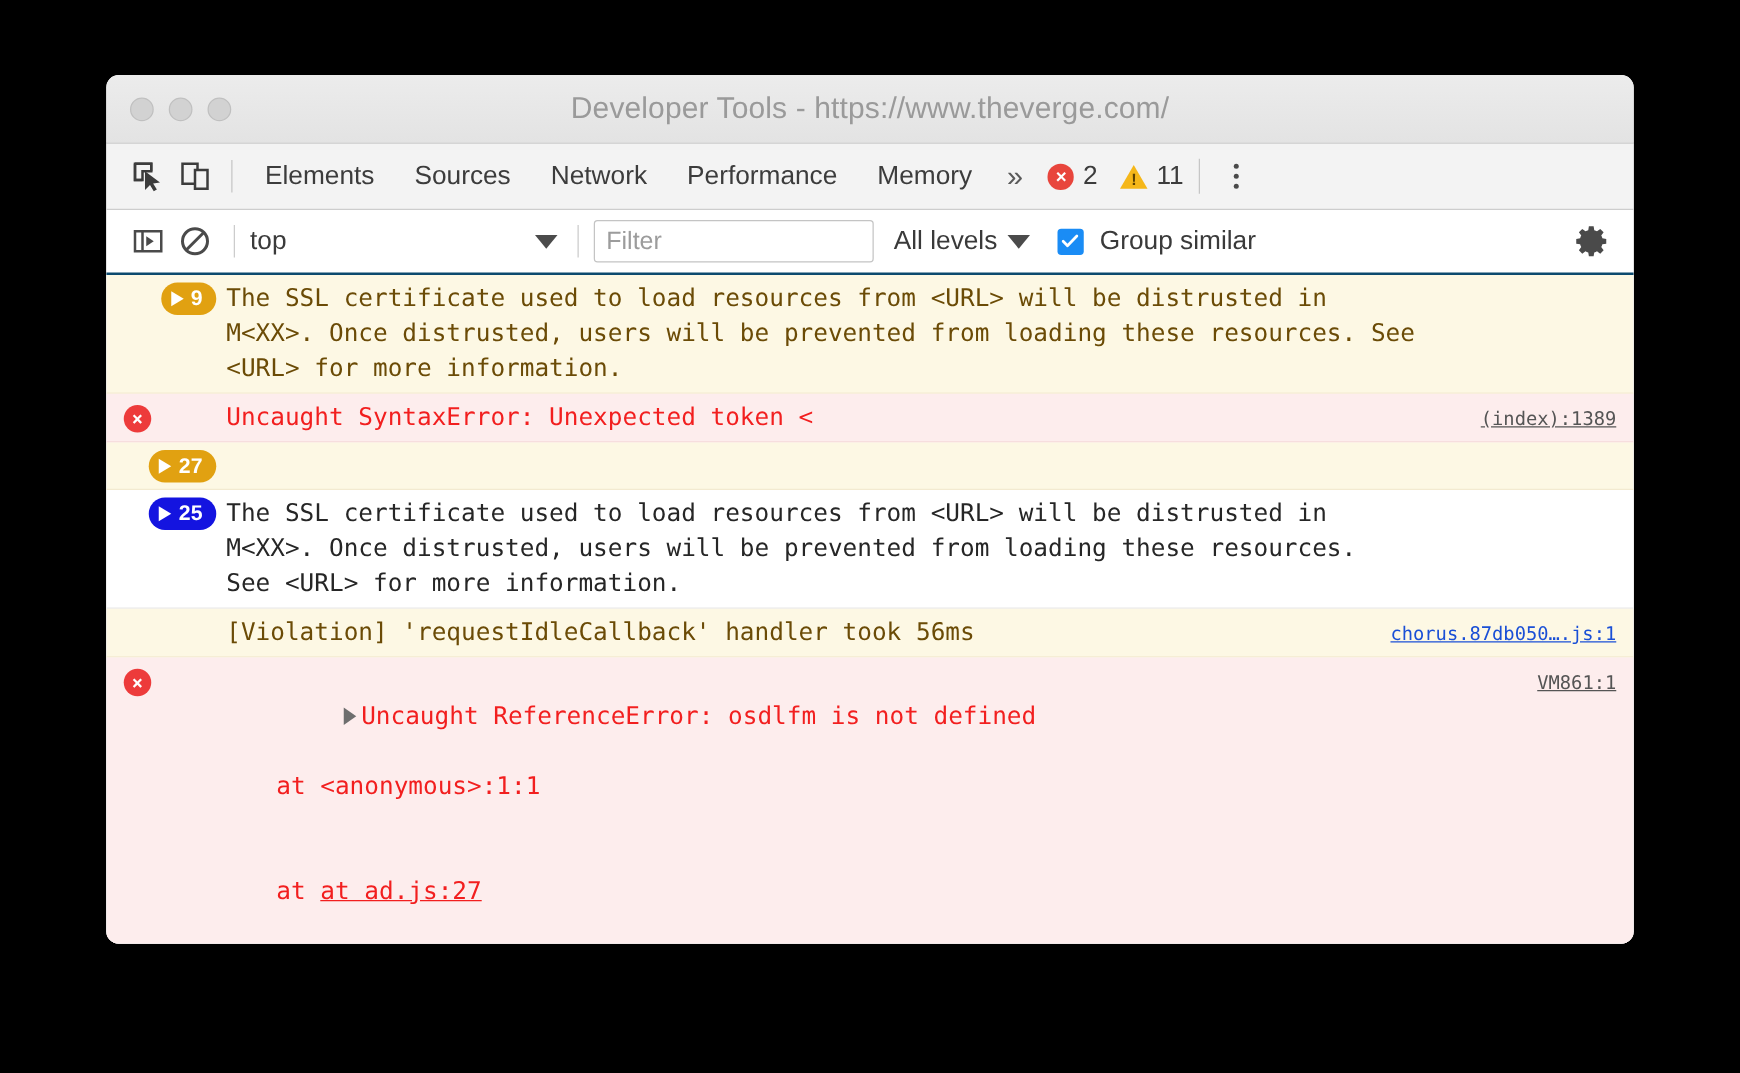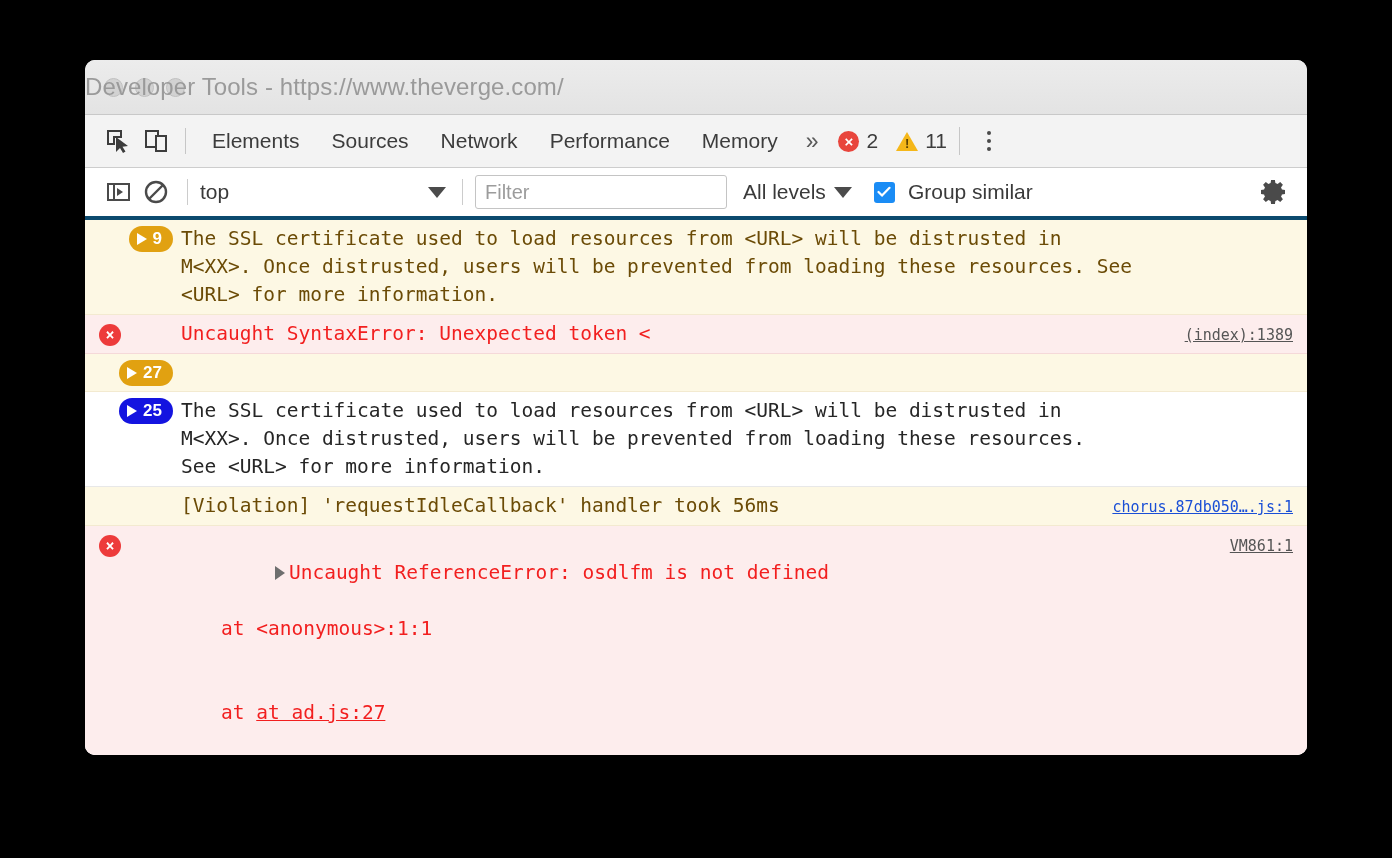--- a/index.html
+++ b/index.html
@@ -43,20 +43,21 @@
   .dot {
     width: 19px; height: 19px;
     border-radius: 50%;
     background: #d2d2d2;
     border: 1px solid #c0c0c0;
     box-sizing: border-box;
   }
   #win-title {
     position: absolute;
     left: 0; right: 0;
+    text-align: center;
     font-size: 24px;
     color: #9a9a9a;
     letter-spacing: 0.1px;
     pointer-events: none;
   }
 
   
   #tabbar {
     height: 53px;
     flex: 0 0 53px;
@@ -148,21 +149,21 @@
   .kebab i {
     width: 4px; height: 4px; border-radius: 50%;
     background: #4a4a4a; display: block;
   }
 
   
   #consolebar {
     height: 52px;
     flex: 0 0 52px;
     background: #ffffff;
-    border-bottom: 4px solid #0c4a6e;
+    border-bottom: 2px solid #0c4a6e;
     display: flex;
     align-items: center;
     padding-left: 14px;
     box-sizing: border-box;
   }
   .cb-sep {
     width: 1px; height: 26px;
     background: #cccccc;
     margin: 0 12px;
   }
@@ -178,21 +179,21 @@
     flex: 1;
   }
   .caret {
     width: 0; height: 0;
     border-left: 9px solid transparent;
     border-right: 9px solid transparent;
     border-top: 11px solid #4b4b4b;
     margin-right: 4px;
   }
   #filter-input {
-    width: 252px; height: 34px;
+    width: 224px; height: 34px;
     border: 1px solid #c4c4c4;
     border-radius: 3px;
     font-size: 20px;
     color: #333;
     padding: 0 9px;
     box-sizing: border-box;
     font-family: "Liberation Sans", sans-serif;
     outline: none;
     background: #fff;
   }

